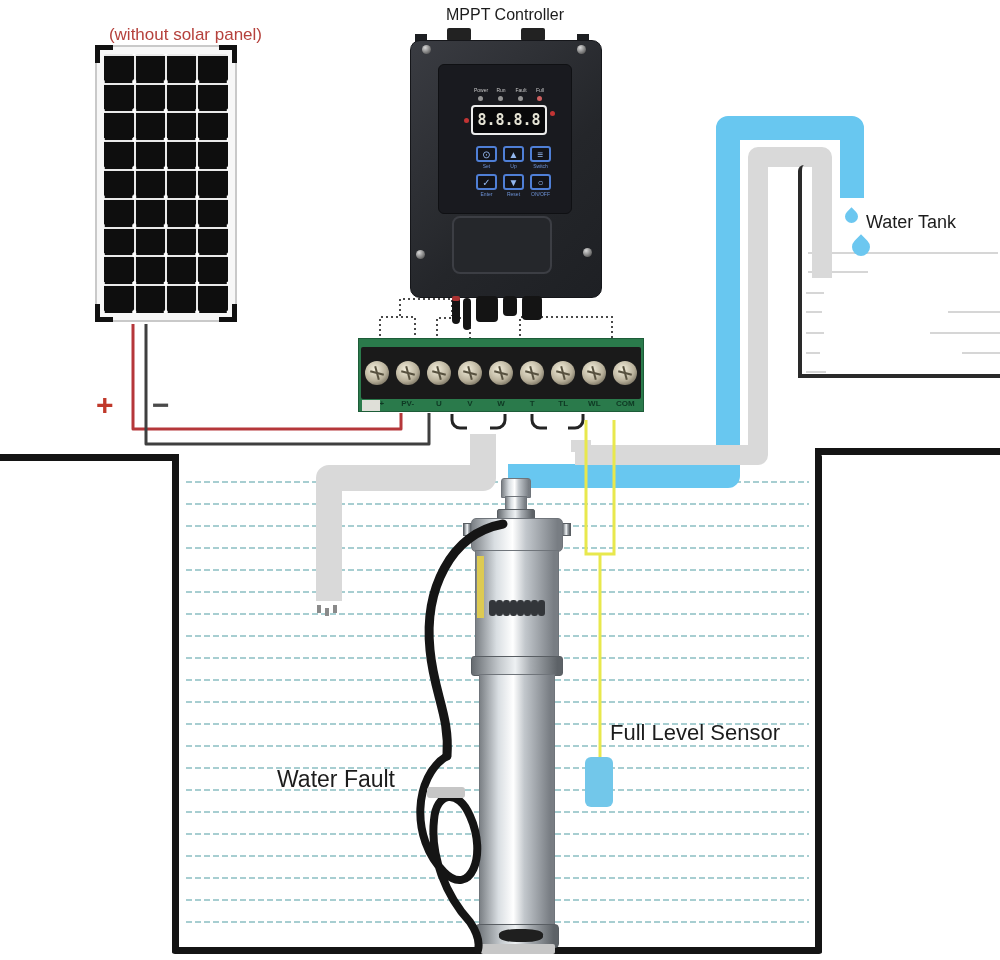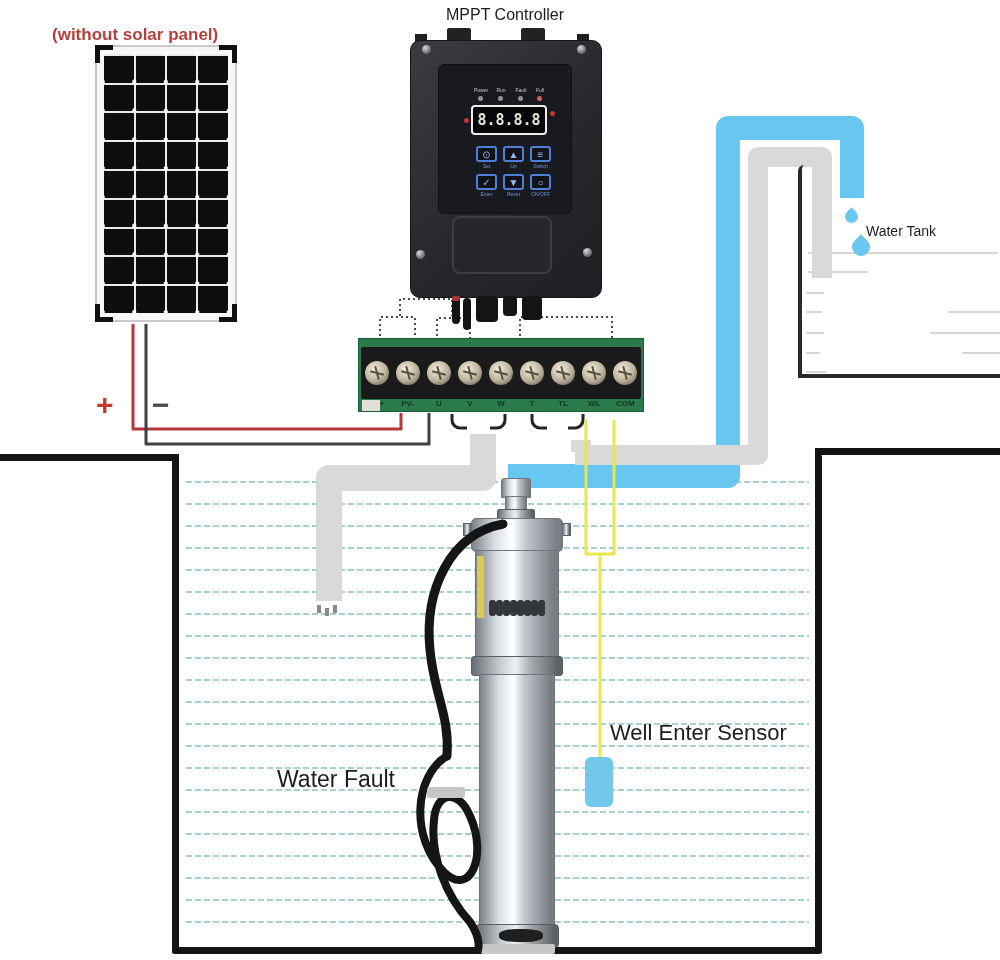--- a/index.html
+++ b/index.html
@@ -272,19 +272,19 @@
   </div>
 
   <div class="sensor"></div>
 
   <svg width="1000" height="960">
     <path d="M503,524 C450,534 424,590 430,650 C434,694 450,716 447,756" fill="none" stroke="#151515" stroke-width="9" stroke-linecap="round"></path>
     <path d="M447,756 C414,776 410,838 444,872 C470,898 488,856 470,816 C458,788 436,792 434,820 C430,856 446,896 470,922 C478,934 480,942 478,950" fill="none" stroke="#151515" stroke-width="8" stroke-linecap="round"></path>
     <rect x="427" y="787" width="38" height="11" rx="3" fill="#c6c6c6"></rect>
   </svg>
 
-  <div class="lbl" style="left:52px;top:25px;width:210px;text-align:left;font-size:17px;color:#b5413c;font-weight:bold;">(without solar panel)</div>
+  <div class="lbl" style="left:52px;top:25px;width:210px;text-align:right;font-size:17px;color:#b5413c;">(without solar panel)</div>
   <div class="lbl" style="left:400px;top:6px;width:210px;text-align:center;font-size:16px;">MPPT Controller</div>
-  <div class="lbl" style="left:866px;top:223px;font-size:14px;text-align:right;">Water Tank</div>
-  <div class="lbl" style="left:610px;top:720px;font-size:22px;">Well Enter Sensor</div>
+  <div class="lbl" style="left:866px;top:212px;font-size:18px;text-align:right;">Water Tank</div>
+  <div class="lbl" style="left:610px;top:720px;font-size:22px;">Full Level Sensor</div>
   <div class="lbl" style="left:277px;top:766px;font-size:23px;">Water Fault</div>
 
 </div>
 
 </body></html>

